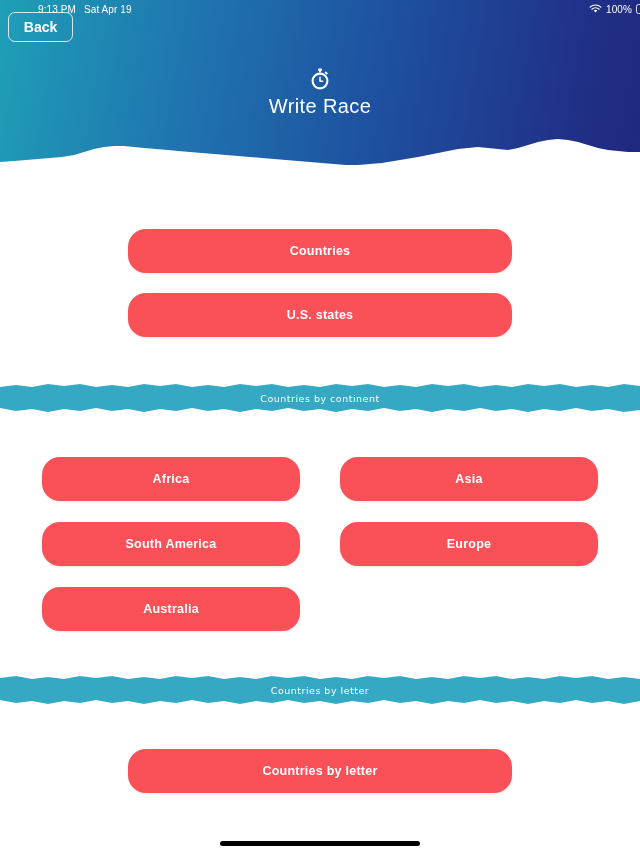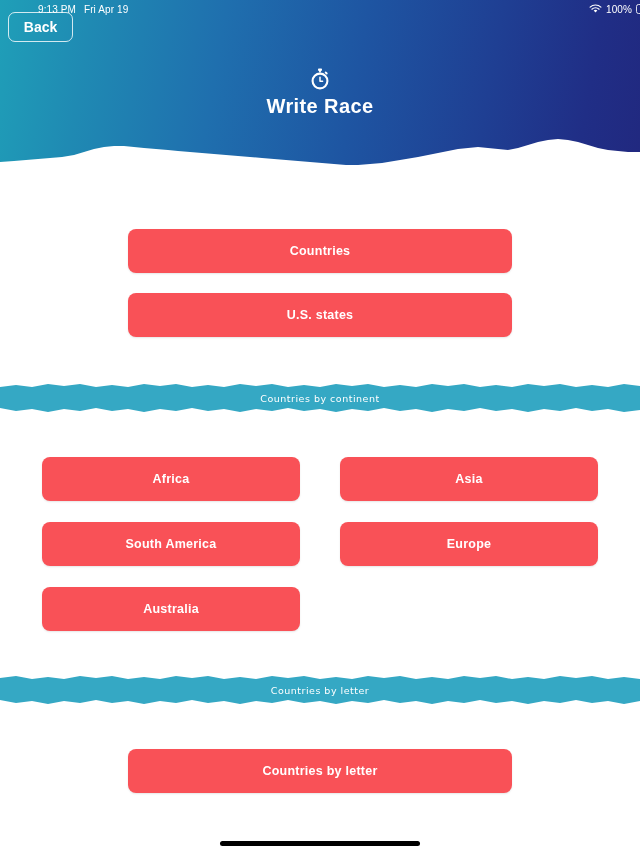--- a/index.html
+++ b/index.html
@@ -114,30 +114,30 @@
     text-align: center;
     z-index: 3;
   }
   .title-icon {
     display: block;
     margin: 0 auto 5px auto;
   }
   .app-title {
     color: #ffffff;
     font-size: 20px;
-    font-weight: 700;
+    font-weight: 400;
     letter-spacing: 0.4px;
   }
 
   
   .btn-red {
     background: #f95157;
     color: #ffffff;
     border: none;
-    border-radius: 8px;
+    border-radius: 18px;
     font-size: 12.5px;
     font-weight: 700;
     letter-spacing: 0.25px;
     display: flex;
     align-items: center;
     justify-content: center;
     cursor: pointer;
     box-shadow: 0 1px 2px rgba(0,0,0,0.10);
     font-family: "Liberation Sans", sans-serif;
   }
@@ -224,21 +224,21 @@
         L214,28 L226,29 L238,30 L250,31 L262,32 L274,33 L286,34 L298,35 L310,36 L322,37
         L334,38 L346,39 L358,39 L370,38 L382,37 L394,35 L406,33 L418,31 L428,29 L438,27
         L448,25 L458,23 L468,22 L478,21 L488,22 L498,23 L508,24 L518,22 L528,19 L538,16
         L548,14 L558,13 L568,14 L578,16 L588,19 L598,22 L608,24 L618,25 L628,26 L640,26
         L640,60 L0,60 Z"></path>
     </svg>
 
     <div class="statusbar">
       <div class="status-left">
         <span>9:13 PM</span>
-        <span>Fri Apr 19</span>
+        <span>Sat Apr 19</span>
       </div>
       <div class="status-right">
         <svg class="wifi-ico" width="13" height="10" viewBox="0 0 13 10">
           <path d="M6.5 8.6 L4.7 6.6 a2.8 2.8 0 0 1 3.6 0 Z" fill="#fff"></path>
           <path d="M2.9 5.2 a5.3 5.3 0 0 1 7.2 0" stroke="#fff" stroke-width="1.2" fill="none" stroke-linecap="round"></path>
           <path d="M1.1 3.1 a8 8 0 0 1 10.8 0" stroke="#fff" stroke-width="1.2" fill="none" stroke-linecap="round"></path>
         </svg>
         <span>100%</span>
         <span class="batt">
           <span class="batt-fill"></span>

